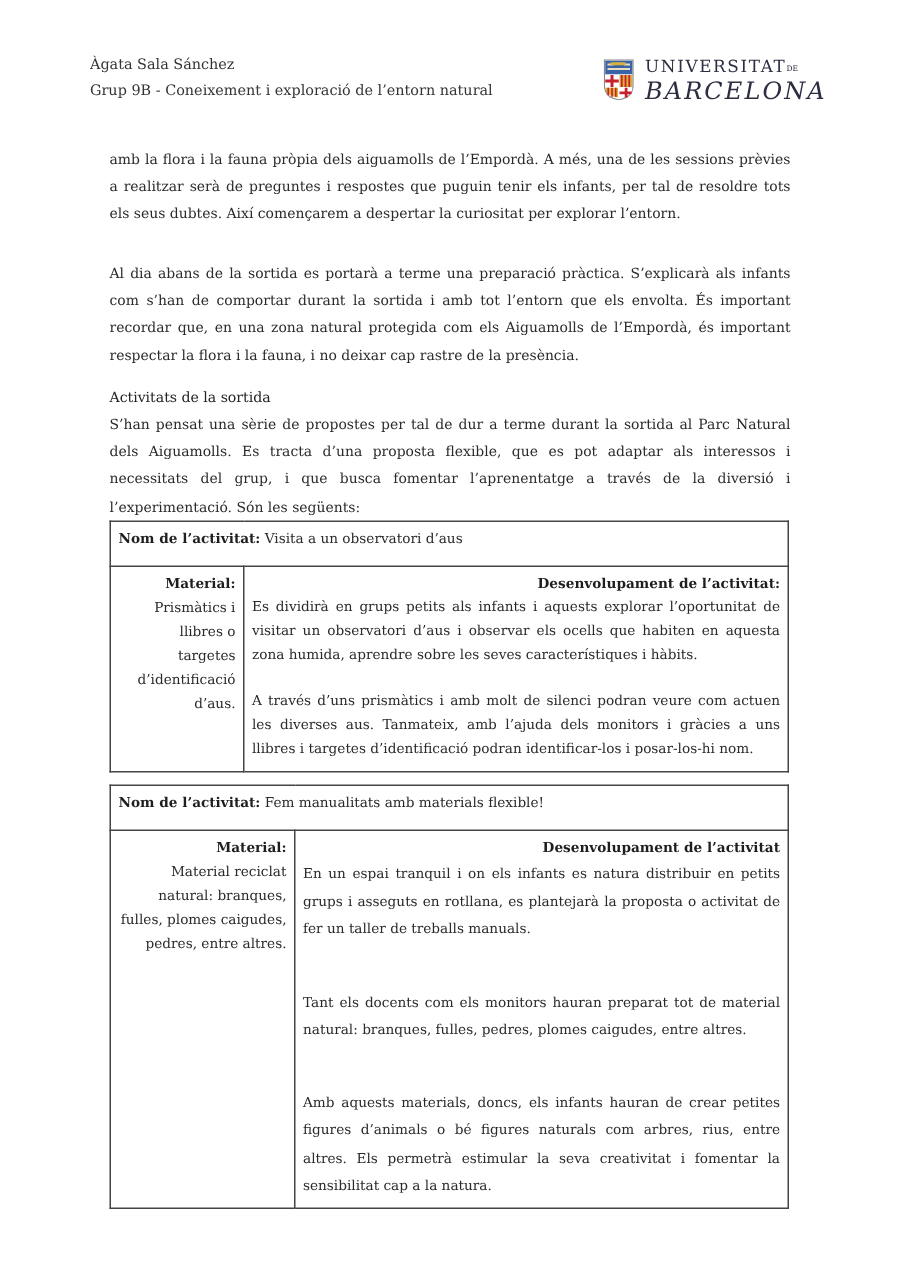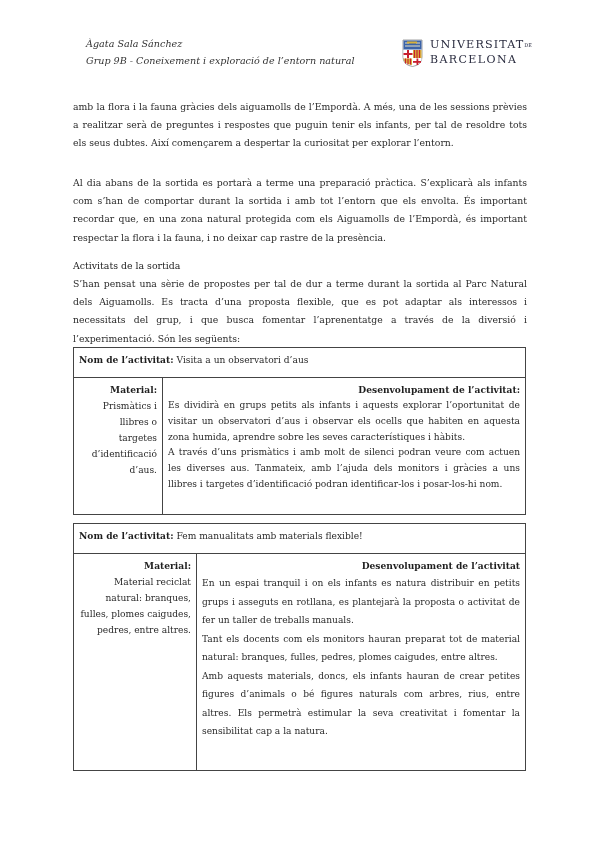--- a/index.html
+++ b/index.html
@@ -1,36 +1,36 @@
 <!DOCTYPE html>
 <html><head>
 <meta charset="utf-8">
 <style>
   html, body { margin:0; padding:0; background:#ffffff; }
   body { width:600px; height:848px; position:relative; overflow:hidden;
          font-family:"DejaVu Serif", serif; color:#2a2a2a; }
   .page { position:absolute; left:0; top:0; width:600px; height:848px; }
-  .header-text { position:absolute; left:86px; top:36px; font-size:9.6px; line-height:16.5px; color:#333;font-style:italic; }
+  .header-text { position:absolute; left:60px; top:36px; font-size:9.6px; line-height:16.5px; color:#333; }
   .logo { position:absolute; left:402px; top:38px; width:138px; height:34px; }
   .logo-shield { position:absolute; left:0; top:1px; width:21px; height:28px; }
   .logo-text { position:absolute; left:28px; top:0; font-family:"DejaVu Serif", serif; color:#2b2d40; }
   .logo-line1 { font-size:11.2px; letter-spacing:1.1px; line-height:14px; white-space:nowrap; }
   .logo-line1 .small { font-size:5px; letter-spacing:0; vertical-align:1px; }
-  .logo-line2 { font-size:11px; letter-spacing:1.4px; line-height:15px; white-space:nowrap; }
+  .logo-line2 { font-size:16px; letter-spacing:1.4px; line-height:15px; white-space:nowrap;font-style:italic; }
   .para { position:absolute; left:73px; width:454px; font-size:9.3px; line-height:18.2px; text-align:justify; color:#2a2a2a; }
   .section-title { position:absolute; left:73px; top:260px; font-size:9.4px; font-weight:normal; color:#222; }
   table.act { position:absolute; left:73px; width:453px; border-collapse:collapse; font-size:9.1px; color:#2a2a2a; }
   table.act td { border:1.4px solid #444; vertical-align:top; padding:4px 5px; }
   table.act .name-row td { height:19px; padding:6px 5px 4px 5px;margin-left:28px; }
   .b { font-weight:bold; color:#1e1e1e; }
   .cell-text { line-height:16px;text-align:right; }
   .desc p { margin:0; text-align:justify; line-height:15.8px; }
-  .desc p + p { }
+  .desc p + p { margin-top:16px; }
   .desc2 p { line-height:18.5px; }
-  .desc2 p + p { margin-top:0; }
+  .desc2 p + p { margin-top:30px; }
 </style>
 </head>
 <body>
 
 <div class="page">
 
   <div class="header-text">
     <div>Àgata Sala Sánchez</div>
     <div>Grup 9B - Coneixement i exploració de l’entorn natural</div>
   </div>
@@ -51,21 +51,21 @@
       <path d="M11 19.5 H19.5 V21 Q18 25 11 26.5 Z" fill="#ffffff"></path>
       <rect x="14.5" y="19.5" width="1.8" height="6.5" fill="#c8202e"></rect>
       <rect x="11" y="22" width="8" height="1.8" fill="#c8202e"></rect>
     </svg>
     <div class="logo-text">
       <div class="logo-line1"><span>UNIVERSITAT</span><span class="small">DE</span></div>
       <div class="logo-line2">BARCELONA</div>
     </div>
   </div>
 
-  <div class="para" style="top:98px;">amb la flora i la fauna gràcies dels aiguamolls de l’Empordà. A més, una de les sessions prèvies a realitzar serà de preguntes i respostes que puguin tenir els infants, per tal de resoldre tots els seus dubtes. Així començarem a despertar la curiositat per explorar l’entorn.</div>
+  <div class="para" style="top:98px;">amb la flora i la fauna pròpia dels aiguamolls de l’Empordà. A més, una de les sessions prèvies a realitzar serà de preguntes i respostes que puguin tenir els infants, per tal de resoldre tots els seus dubtes. Així començarem a despertar la curiositat per explorar l’entorn.</div>
   <div class="para" style="top:174px;">Al dia abans de la sortida es portarà a terme una preparació pràctica. S’explicarà als infants com s’han de comportar durant la sortida i amb tot l’entorn que els envolta. És important recordar que, en una zona natural protegida com els Aiguamolls de l’Empordà, és important respectar la flora i la fauna, i no deixar cap rastre de la presència.</div>
 
   <div class="section-title">Activitats de la sortida</div>
   <div class="para" style="top:275px;">S’han pensat una sèrie de propostes per tal de dur a terme durant la sortida al Parc Natural dels Aiguamolls. Es tracta d’una proposta flexible, que es pot adaptar als interessos i necessitats del grup, i que busca fomentar l’aprenentatge a través de la diversió i l’experimentació. Són les següents:</div>
 
   <table class="act" style="top:347px;">
     <tbody>
         <tr class="name-row">
       <td colspan="2"><span class="b">Nom de l’activitat:</span><span> Visita a un observatori d’aus</span></td>
     </tr>

